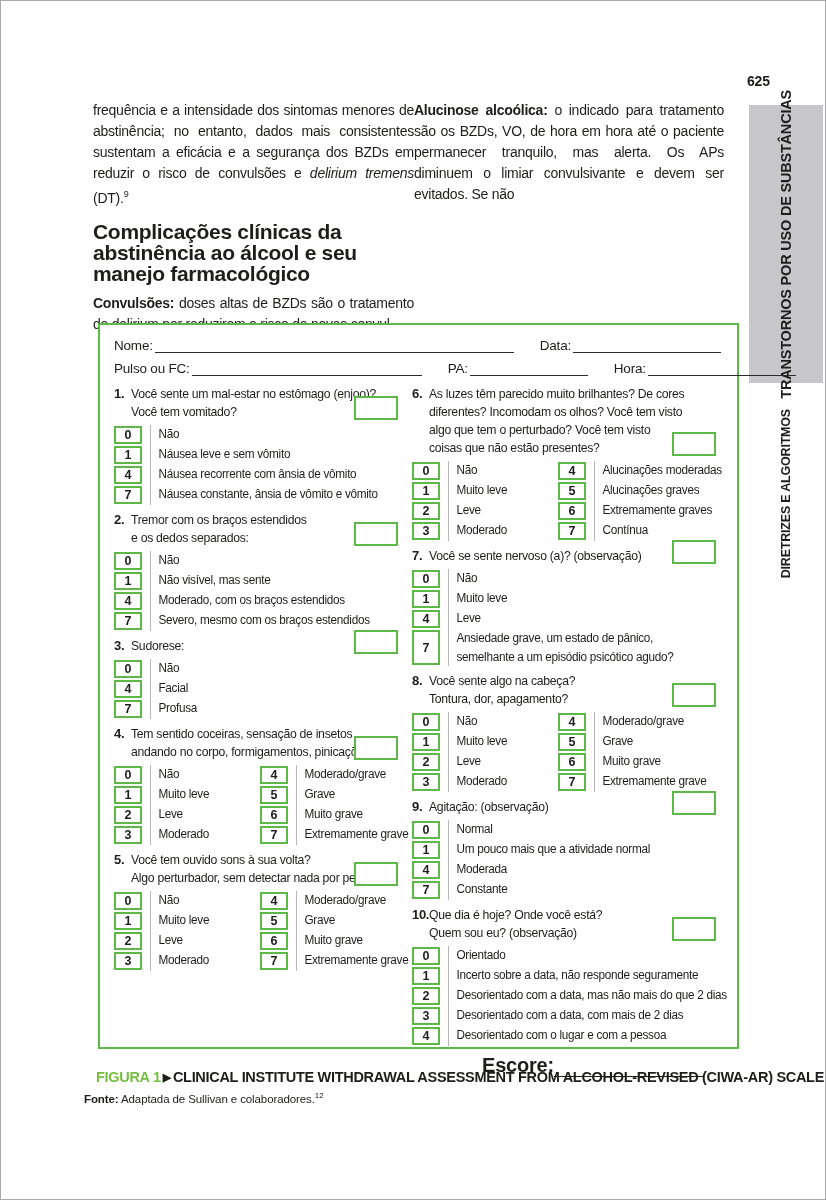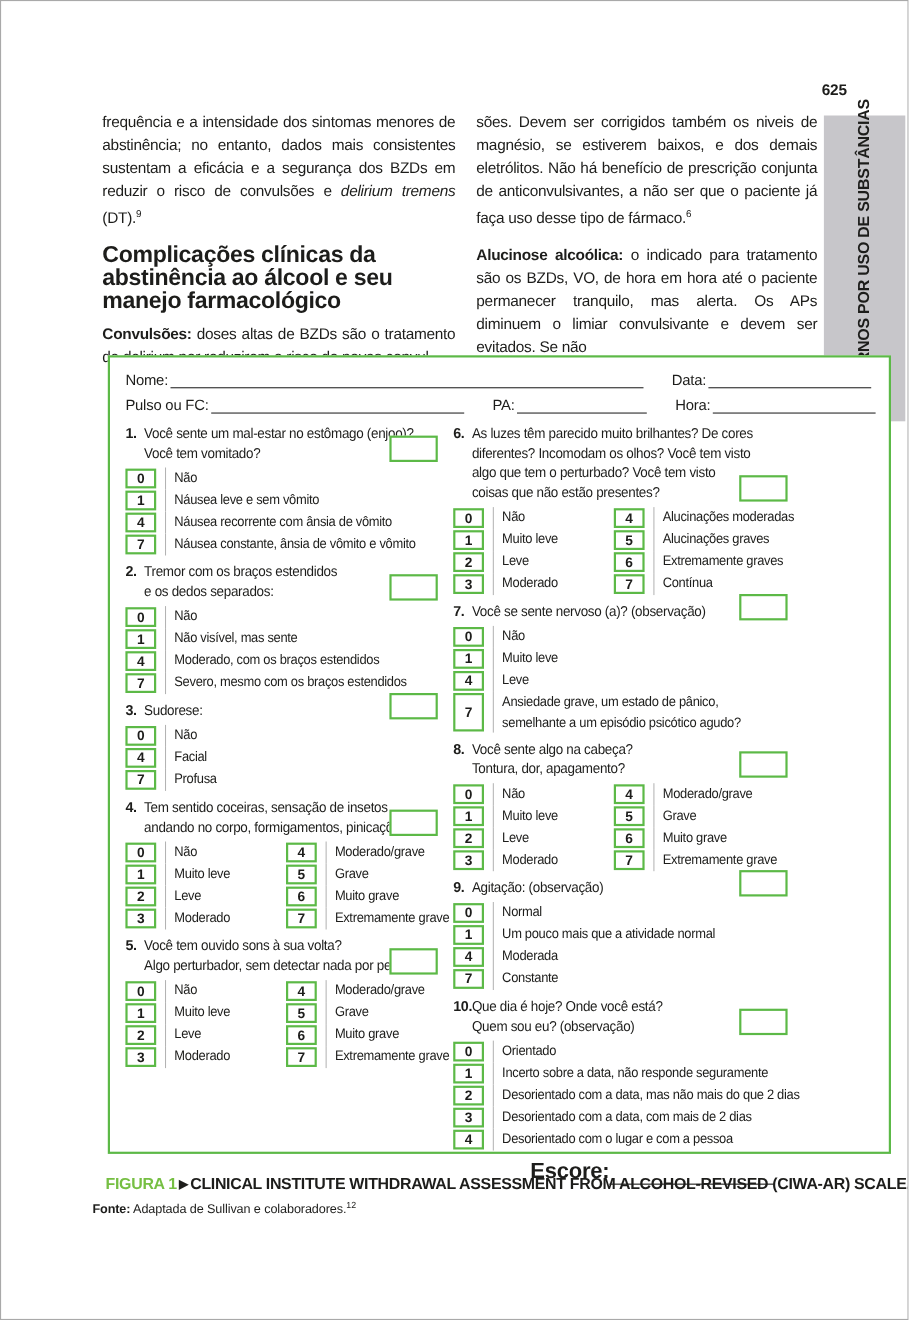--- a/index.html
+++ b/index.html
@@ -11,29 +11,29 @@
   .pagenum{position:absolute;top:72px;left:746px;font-size:14px;font-weight:bold;letter-spacing:-0.2px}
   .vtab{position:absolute;right:2px;width:74px;display:flex;align-items:center;justify-content:center}
   .vtab span{writing-mode:vertical-rl;transform:rotate(180deg);white-space:nowrap;
              font-weight:bold;letter-spacing:-0.2px}
   .vtab.tab1{top:104px;height:278px;background:#c7c6ca}
   .vtab.tab1 span{font-size:14.5px}
   .vtab.tab2{top:402px;height:182px;background:transparent}
   .vtab.tab2 span{font-size:12.5px}
 
   
-  .article{position:absolute;left:92px;top:99px;width:650px;display:flex;gap:19px}
+  .article{position:absolute;left:92px;top:99px;width:650px;display:flex;}
   .acol{width:321px}.acol2{width:310px}
   .article p{margin:0 0 12px;font-size:14px;line-height:21px;text-align:justify;letter-spacing:-0.25px}
   .article i{letter-spacing:-0.25px}
   .article sup{font-size:9px}
   h2.subhead{margin:3px 0 9px;font-size:21px;line-height:21px;font-weight:bold;letter-spacing:-0.3px}
 
   
-  .form-box{position:absolute;left:97px;top:322px;width:712px;height:726px;box-sizing:border-box;
+  .form-box{position:absolute;left:97px;top:322px;width:641px;height:726px;box-sizing:border-box;
             border:2px solid var(--green);padding:12px 16px 8px 14px;background:#fff}
   .fh-row{display:flex;align-items:flex-end;font-size:13.5px;letter-spacing:-0.2px;margin-bottom:7px}
   .fh-row .lbl{white-space:nowrap;padding-right:2px}
   .blank{border-bottom:1.4px solid #2b2b2b;height:15px;flex:1}
   .blank.fix150{flex:0 0 148px}
   .blank.fix120{flex:0 0 118px}
   .gap28{width:26px;flex:none}
 
   .form-cols{display:flex;gap:12px;margin-top:9px}
   .fcol{width:286px}.fcol2{width:306px}
@@ -83,21 +83,20 @@
     <span>DIRETRIZES E ALGORITMOS</span>
   </div>
 
   <div class="article">
     <div class="acol">
       <p><span>frequência e a intensidade dos sintomas menores de abstinência; no entanto, dados mais consistentes sustentam a eficácia e a segurança dos BZDs em reduzir o risco de convulsões e </span><i>delirium tremens</i><span> (DT).</span><sup>9</sup></p>
       <h2 class="subhead">Complicações clínicas da abstinência ao álcool e seu manejo farmacológico</h2>
       <p><b>Convulsões:</b><span> doses altas de BZDs são o tratamento de delirium por reduzirem o risco de novas convul-</span></p>
     </div>
     <div class="acol2">
-      <p><span>sões. Devem ser corrigidos também os niveis de magnésio, se estiverem baixos, e dos demais eletrólitos. Não há benefício de prescrição conjunta de anticonvulsivantes, a não ser que o paciente já faça uso desse tipo de fármaco.</span><sup>6</sup></p>
       <p><b>Alucinose alcoólica:</b><span> o indicado para tratamento são os BZDs, VO, de hora em hora até o paciente permanecer tranquilo, mas alerta. Os APs diminuem o limiar convulsivante e devem ser evitados. Se não</span></p>
     </div>
   </div>
 
   <div class="form-box">
     <div class="fh-row">
       <span class="lbl">Nome:</span>
       <span class="blank"></span>
       <span class="gap28"></span>
       <span class="lbl">Data:</span>

